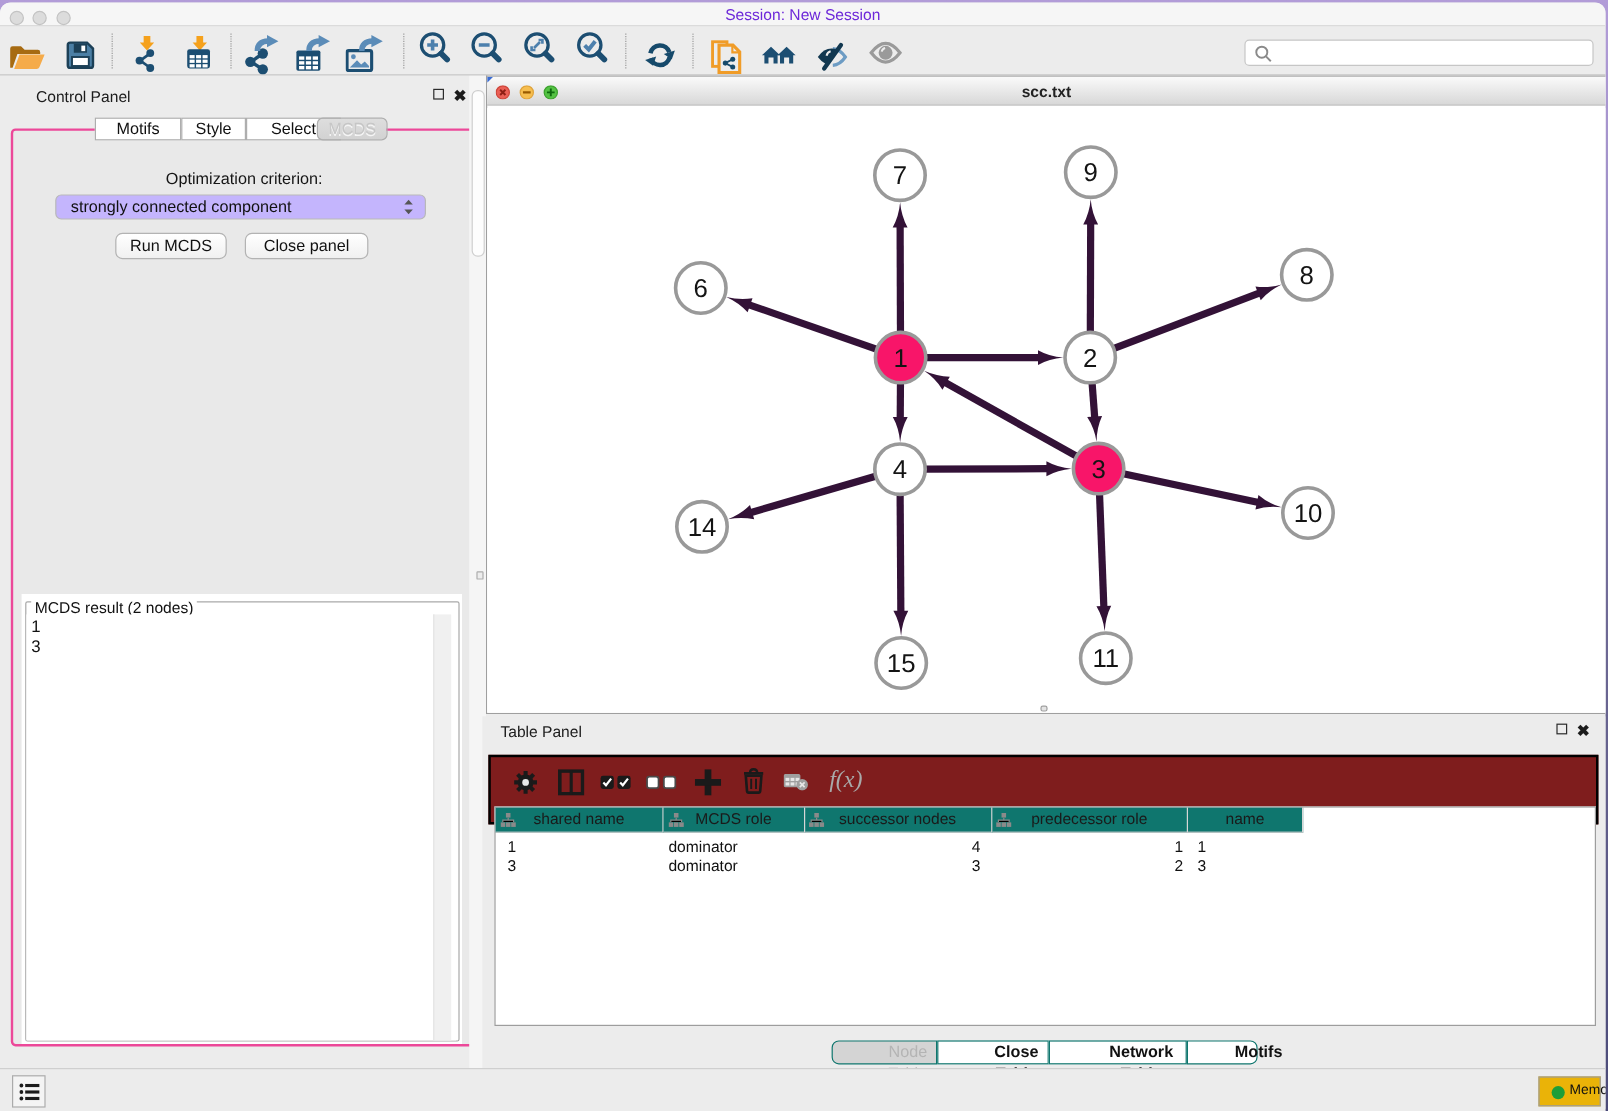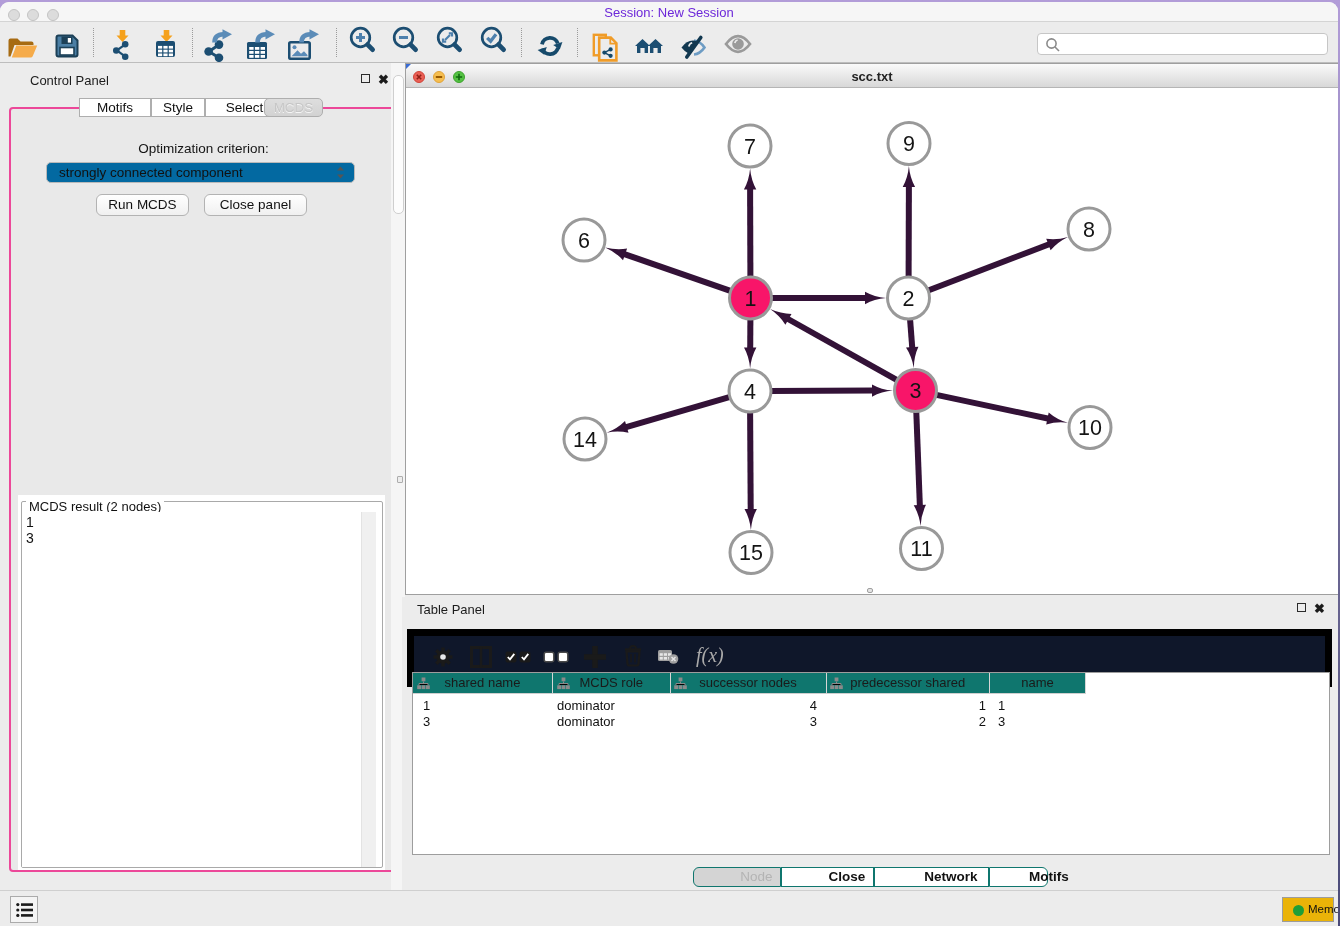--- a/index.html
+++ b/index.html
@@ -14,39 +14,39 @@
 .ticon { position:absolute; top:3px; }
 #searchbox { position:absolute; left:1037px; top:11px; width:291px; height:22px; background:#fff; border:1px solid #c6c6c6; border-radius:4px; }
 
 #cpanel { position:absolute; left:0; top:61px; width:391px; height:827px; background:#ececec; }
 #cp-title { position:absolute; left:30px; top:10px; font-size:13px; color:#1c1c1c; }
 .winbtn-sq { position:absolute; width:9px; height:9px; border:1.5px solid #2b2b2b; background:transparent; }
 .winbtn-x { position:absolute; font-size:13px; font-weight:bold; color:#1b1b1b; }
 .cptab { position:absolute; top:35px; height:19px; z-index:3; background:#fff; border:1px solid #aeaeae; font-size:13.5px; color:#111; text-align:center; line-height:18px; }
 #cp-body { position:absolute; left:9px; top:43.5px; width:389px; height:765px; background:#e9e9e9; border:2px solid #ec4899; border-radius:4px; }
 #optlabel { position:absolute; left:0; top:32px; width:100%; text-align:center; font-size:13.5px; color:#151515; }
-#combo { position:absolute; left:35px; top:53px; width:309px; height:21px; background:#0369a1; border:1px solid #b9b9b9; border-radius:5px; font-size:13.5px; color:#111; line-height:19px; padding-left:12px; }
+#combo { position:absolute; left:35px; top:53px; width:309px; height:21px; background:#c4b5fd; border:1px solid #b9b9b9; border-radius:5px; font-size:13.5px; color:#111; line-height:19px; padding-left:12px; }
 .btn { position:absolute; top:85px; height:22px; background:linear-gradient(#ffffff,#f0f0f0); border:1px solid #b3b3b3; border-radius:6px; font-size:13.5px; color:#111; text-align:center; line-height:20px; }
 #mwhite { position:absolute; left:7px; top:386px; width:367px; height:375px; background:#fff; }
 #groupbox { position:absolute; left:2.5px; top:6.5px; width:362px; height:367px; border:1px solid #a9a9a9; border-radius:2px; }
 #grouplabel { position:absolute; left:8px; top:4px; background:#fff; padding:0 3px; font-size:13px; color:#111; }
 #mlist { position:absolute; left:4px; top:17px; width:358px; height:355px; background:#fff; }
 #mlist .scroll { position:absolute; right:4px; top:0; width:15px; height:100%; background:#f0f0f0; border-left:1px solid #e3e3e3; }
 #mlist .li { position:absolute; left:4px; font-size:14px; color:#111; }
 
 #vsplit { position:absolute; left:391px; top:61px; width:14px; height:827px; background:#f5f5f5; }
 
 #netframe { position:absolute; left:405px; top:61px; width:933px; height:532px; border:1px solid #9f9f9f; border-right:none; background:#fff; }
 #nettitle { position:absolute; left:0; top:0; width:100%; height:24px; background:linear-gradient(#fafafa,#d8d8d8); border-bottom:1px solid #b5b5b5; }
 #nettitle .txt { position:absolute; width:100%; top:5px; text-align:center; font-size:13px; font-weight:bold; color:#222; }
 #canvas { position:absolute; left:0; top:26px; width:932px; height:504px; background:#fff; }
 
 #tpanel { position:absolute; left:402px; top:595px; width:936px; height:293px; background:#ececec; }
 #tp-title { position:absolute; left:15px; top:5px; font-size:13px; color:#1c1c1c; }
-#tp-toolbar { position:absolute; left:5px; top:32px; width:925px; height:58px; background:#0f172a; border:7px solid #000000; }
+#tp-toolbar { position:absolute; left:5px; top:32px; width:925px; height:58px; background:#7f1d1d; border:2px solid #000000; }
 #tp-table { position:absolute; left:10px; top:75px; width:918px; height:183px; background:#fff; border:1px solid #9d9d9d; }
 .thead { position:absolute; top:0; height:21px; background:#0f766e; border-right:1px solid #d6d6d6; border-bottom:1px solid #cfcfcf; font-size:13px; color:#1a1a1a; text-align:center; line-height:20px; }
 .tcell { position:absolute; font-size:13px; color:#111; }
 .tabb { position:absolute; top:270px; height:20px; background:#fff; border:1px solid #0f766e; font-size:13.5px; font-weight:bold; color:#111; text-align:center; line-height:18px;padding-left:39px; }
 
 #statusbar { position:absolute; left:0; top:888px; width:100%; height:34px; background:#ececec; border-top:1px solid #cfcfcf; }
 #listbtn { position:absolute; left:10px; top:5px; width:28px; height:27px; background:#f4f4f4; border:1px solid #ababab; }
 #membtn { position:absolute; right:4px; top:6px; width:52px; height:25px; background:#eab308; border:1px solid #9c9c9c; font-size:12px; color:#111; }
 #membtn .dot { position:absolute; left:10px; top:6.5px; width:11px; height:11px; border-radius:50%; background:#1e9e38; }
 #membtn .mt { position:absolute; left:25px; top:5px; font-size:11.5px; }
@@ -419,21 +419,21 @@
             <rect x="4.6" y="0.5" width="3.8" height="3.8"></rect>
             <rect x="0.2" y="8.3" width="3.8" height="3.8"></rect>
             <rect x="4.6" y="8.3" width="3.8" height="3.8"></rect>
             <rect x="9" y="8.3" width="3.8" height="3.8"></rect>
           </g>
 <g stroke="#8a8a8a" stroke-width="1">
             <path d="M6.5 4.5 L6.5 8"></path>
             <path d="M2 8 L2 6.5 L11 6.5 L11 8"></path>
           </g>
         </svg>
-<div class="thead" style="left:413.5px;width:163.5px;">predecessor shared</div>
+<div class="thead" style="left:413.5px;width:163.5px;">predecessor role</div>
 <svg style="position:absolute;left:417px;top:4px;" width="13" height="13" viewBox="0 0 13 13">
 <g fill="#8a8a8a">
             <rect x="4.6" y="0.5" width="3.8" height="3.8"></rect>
             <rect x="0.2" y="8.3" width="3.8" height="3.8"></rect>
             <rect x="4.6" y="8.3" width="3.8" height="3.8"></rect>
             <rect x="9" y="8.3" width="3.8" height="3.8"></rect>
           </g>
 <g stroke="#8a8a8a" stroke-width="1">
             <path d="M6.5 4.5 L6.5 8"></path>
             <path d="M2 8 L2 6.5 L11 6.5 L11 8"></path>

